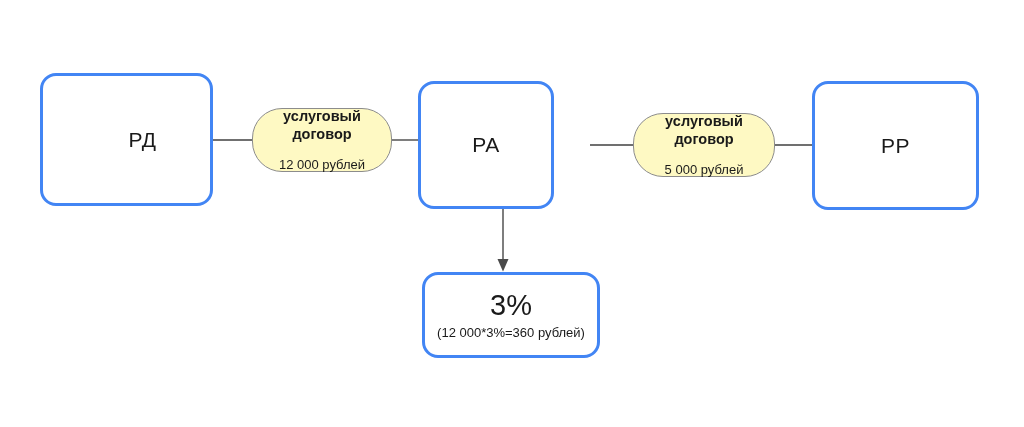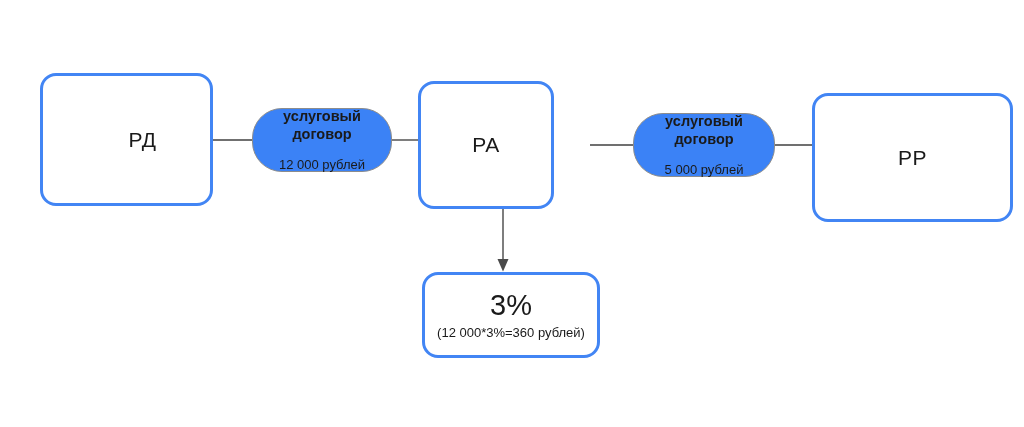--- a/index.html
+++ b/index.html
@@ -42,36 +42,36 @@
     justify-content: center;
     text-align: center;
   }
   .node-label {
     font-size: 21px;
     letter-spacing: 0.5px;
     color: var(--text);
   }
   .node-rd { left: 40px;  top: 73px;  width: 173px; height: 133px; padding-left: 32px; }
   .node-ra { left: 418px; top: 81px;  width: 136px; height: 128px; }
-  .node-rr { left: 812px; top: 93px;  width: 201px; height: 129px; }
+  .node-rr { left: 812px; top: 81px;  width: 167px; height: 129px; }
   .node-commission { left: 422px; top: 272px; width: 178px; height: 86px; }
   .commission-title {
     font-size: 29px;
     line-height: 1.1;
     color: var(--text);
   }
   .commission-formula {
     font-size: 13px;
     margin-top: 3px;
     color: var(--text);
     white-space: nowrap;
   }
   .pill {
     position: absolute;
-    background: #3b82f6;
+    background: #fef9c3;
     border: 1.5px solid var(--pill-border);
     border-radius: 30px;
     display: flex;
     flex-direction: column;
     align-items: center;
     justify-content: center;
     text-align: center;
   }
   .pill-1 { left: 252px; top: 108px; width: 140px; height: 64px; }
   .pill-2 { left: 633px; top: 113px; width: 142px; height: 64px; }

